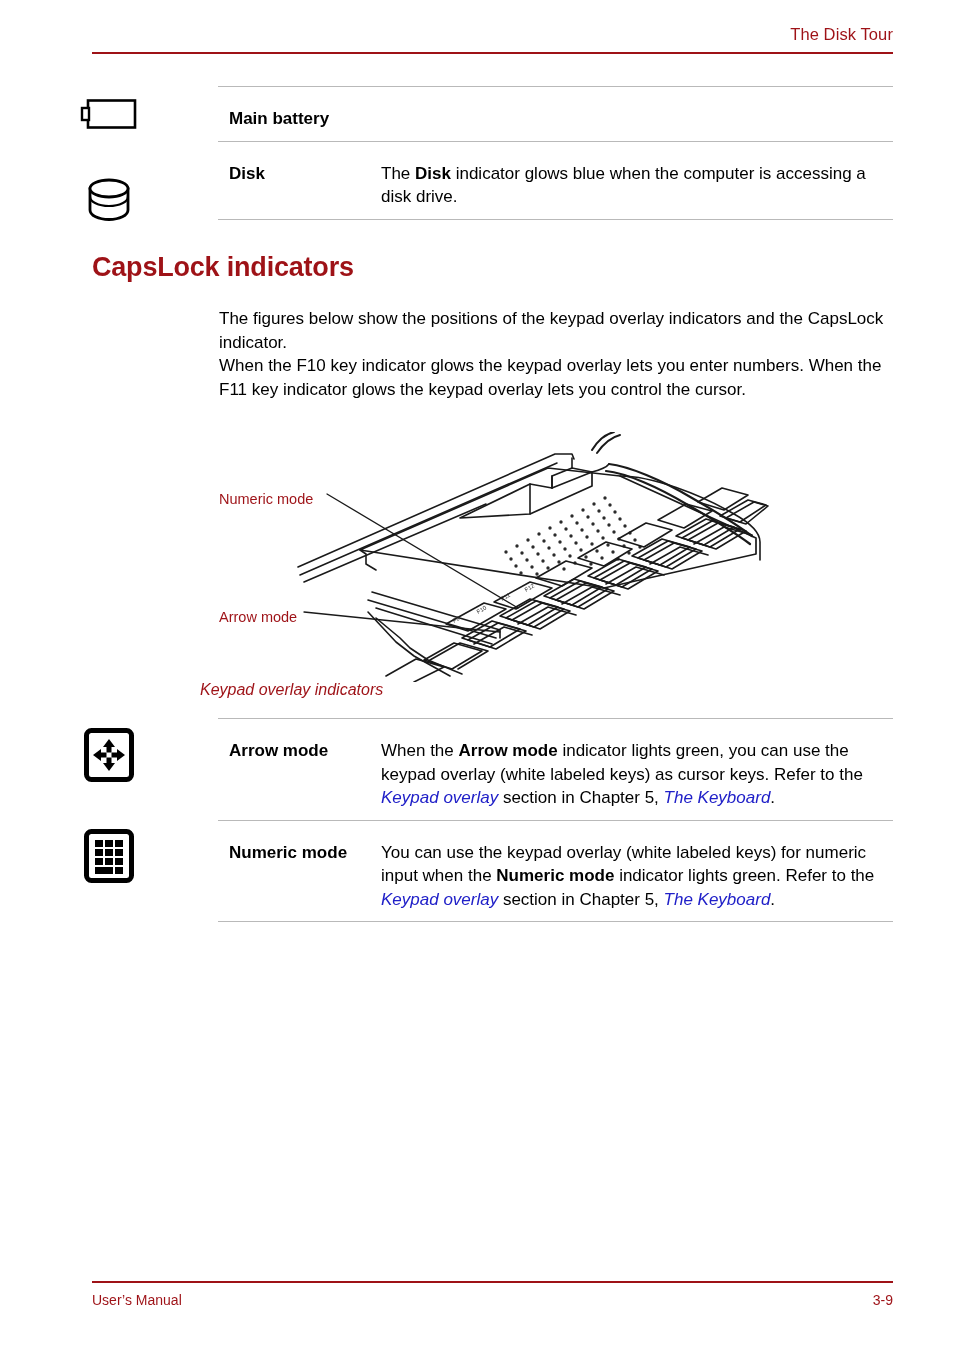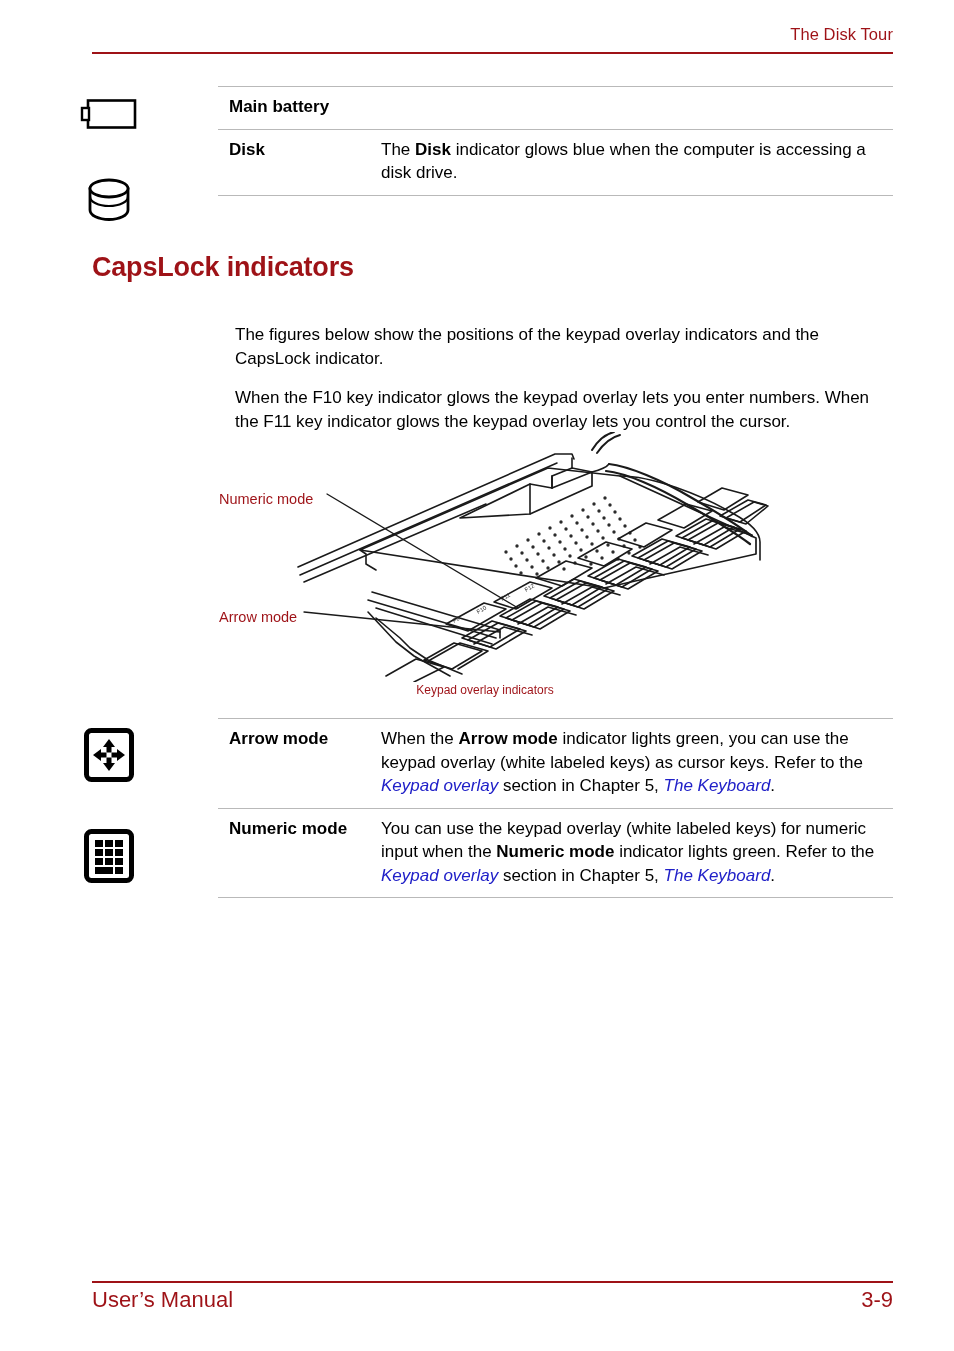--- a/index.html
+++ b/index.html
@@ -52,34 +52,34 @@
   }
   .footer-rule {
     border-top: 2px solid #9e1217;
     width: 801px;
   }
   .footer-row {
     margin-top: 7px;
     display: flex;
     justify-content: space-between;
     color: #9e1217;
-    font-size: 22px;
+    font-size: 14px;
     line-height: 20px;
   }
 
   
   .ind-table {
     position: absolute;
     left: 218px;
     width: 675px;
   }
   .ind-row {
     display: flex;
     border-top: 1.6px solid #b9b9b9;
-    padding-top: 8px;
+    padding-top: 20px;
     padding-bottom: 10px;
   }
   .ind-row.last-rule {
     border-bottom: 1.6px solid #b9b9b9;
   }
   .ind-term {
     width: 163px;
     flex: 0 0 163px;
     font-weight: bold;
     font-size: 17px;
@@ -121,21 +121,21 @@
 
   
   .body-block {
     position: absolute;
     left: 219px;
     top: 307px;
     width: 672px;
     font-size: 17px;
     line-height: 23.5px;
   }
-  .body-block p { margin: 16px; }
+  .body-block p { margin: 0; }
   .body-block p + p { margin-top: 0px; }
 
   
   .figure {
     position: absolute;
     left: 200px;
     top: 432px;
     width: 570px;
     height: 275px;
   }
@@ -147,23 +147,24 @@
     line-height: 18px;
     white-space: nowrap;
   }
   .fig-label-numeric { left: 19px;  top: 58px; }
   .fig-label-arrow   { left: 19px;  top: 176px; }
   .fig-caption {
     position: absolute;
     left: 0;
     top: 248px;
     width: 570px;
-    text-align: center;
+    text-align: left;
     color: #9e1217;
-    font-size: 12px;
+    font-style: italic;
+    font-size: 16px;
     line-height: 20px;
   }
 </style>
 </head>
 <body>
 
 <div class="page">
 
   <div class="header">
     <div class="header-title">The Disk Tour</div>

